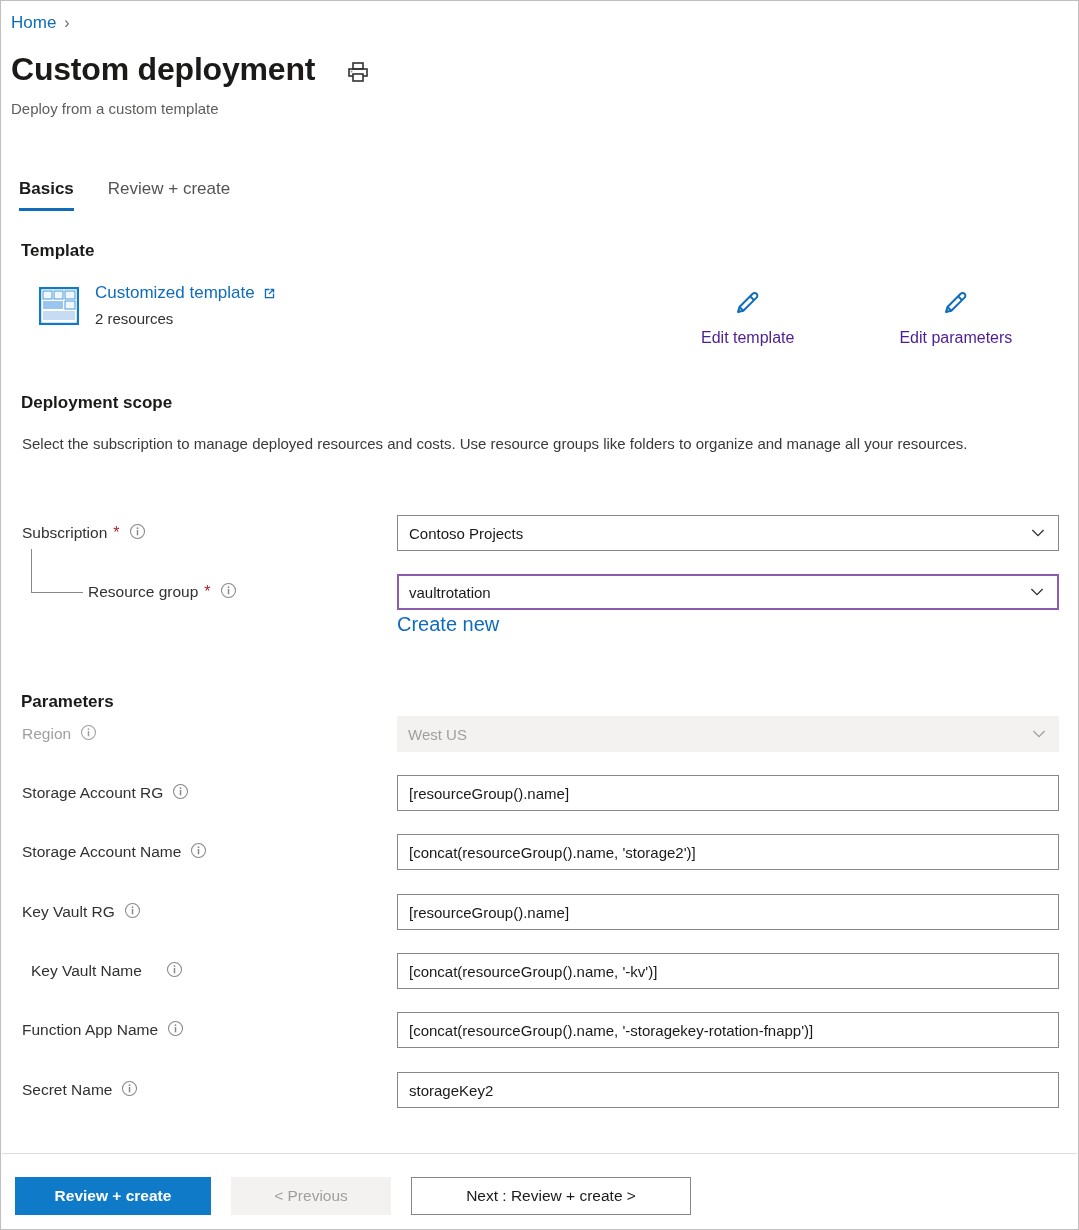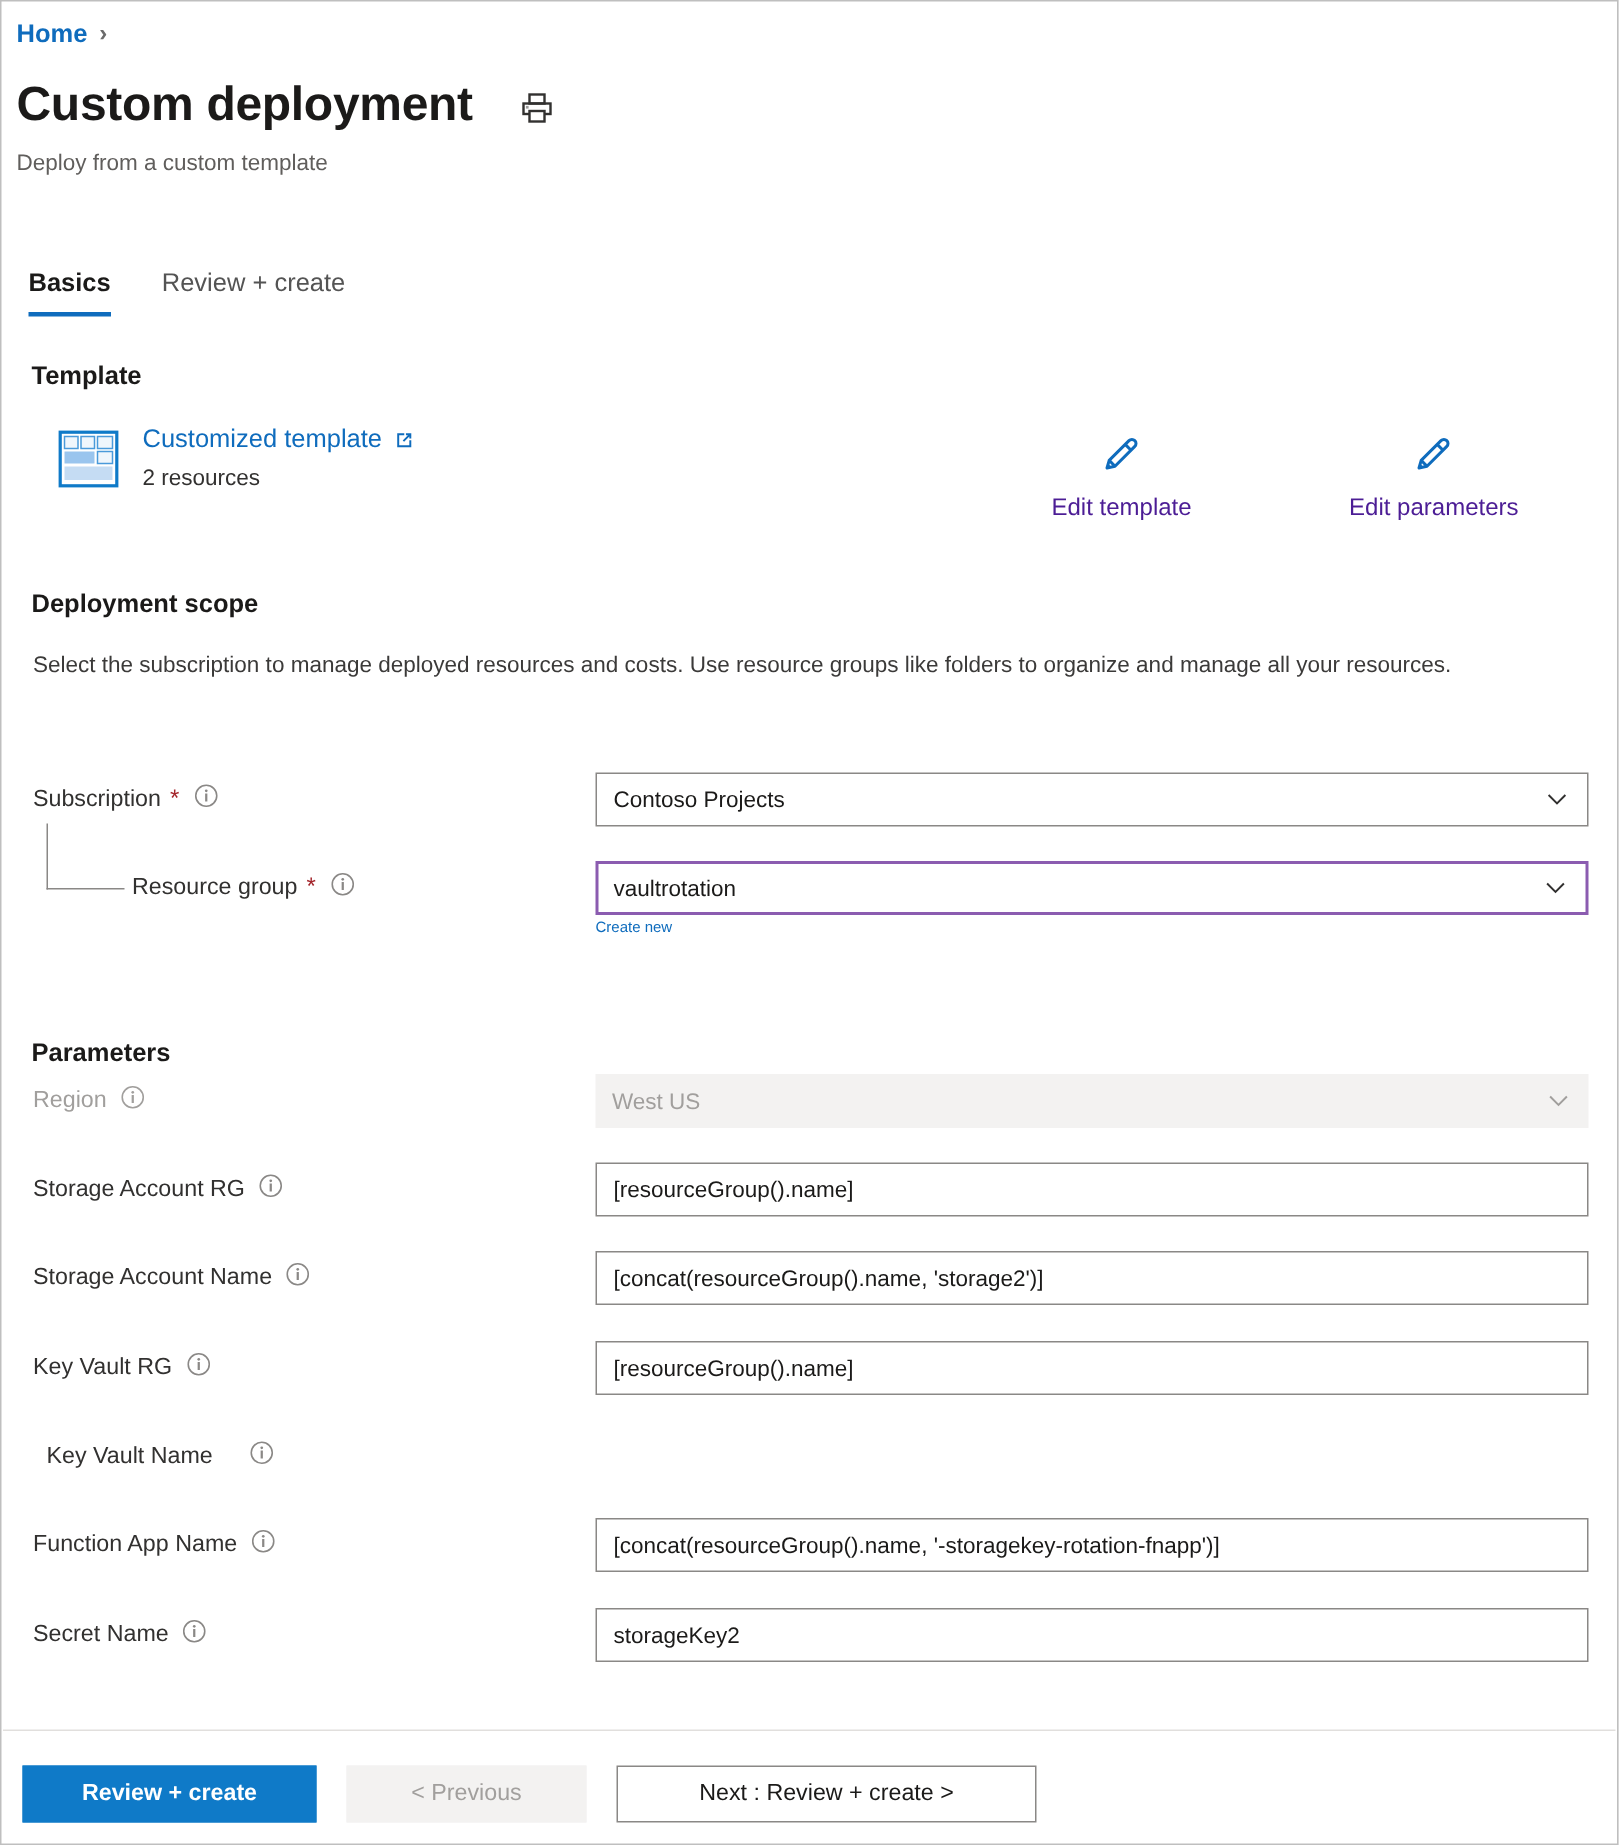--- a/index.html
+++ b/index.html
@@ -19,21 +19,20 @@
     border: 1px solid #bfbfbf;
     overflow: hidden;
   }
 
   
   .breadcrumb {
     position: absolute;
     left: 10px; top: 12px;
     display: flex; align-items: center;
     font-size: 17px;
-    font-weight: bold;
   }
   .breadcrumb .crumb-link {
     color: #0f6cbd;
     cursor: pointer;
   }
   .breadcrumb .crumb-sep {
     color: #6b6b6b;
     margin-left: 8px;
     font-size: 16px;
   }
@@ -207,21 +206,21 @@
   .chev {
     position: absolute;
     right: 12px; top: 50%;
     transform: translateY(-50%);
     display: flex;
   }
 
   .create-new {
     position: absolute;
     left: 396px; top: 612px;
-    font-size: 10px;
+    font-size: 20px;
     color: #0f6cbd;
     cursor: pointer;
   }
 
   
   .tree-connector {
     position: absolute;
     left: 30px; top: 548px;
     width: 52px; height: 44px;
     border-left: 1px solid #8a8886;
@@ -478,20 +477,23 @@
     <div class="row-label" style="left:30px;gap:24px;">
       <span>Key Vault Name</span>
       <span>
         <svg width="17" height="17" viewBox="0 0 16 16">
           <circle cx="8" cy="8" r="6.6" fill="none" stroke="#8a8886" stroke-width="1"></circle>
           <circle cx="8" cy="4.9" r="0.85" fill="#8a8886"></circle>
           <rect x="7.3" y="6.6" width="1.4" height="5" fill="#8a8886"></rect>
         </svg>
       </span>
     </div>
+    <div class="field">
+      <span class="field-value">[concat(resourceGroup().name, '-kv')]</span>
+    </div>
   </div>
 
   <div class="form-row" style="top:1011px;">
     <div class="row-label" style="left:21px;">
       <span>Function App Name</span>
       <span>
         <svg width="17" height="17" viewBox="0 0 16 16">
           <circle cx="8" cy="8" r="6.6" fill="none" stroke="#8a8886" stroke-width="1"></circle>
           <circle cx="8" cy="4.9" r="0.85" fill="#8a8886"></circle>
           <rect x="7.3" y="6.6" width="1.4" height="5" fill="#8a8886"></rect>

